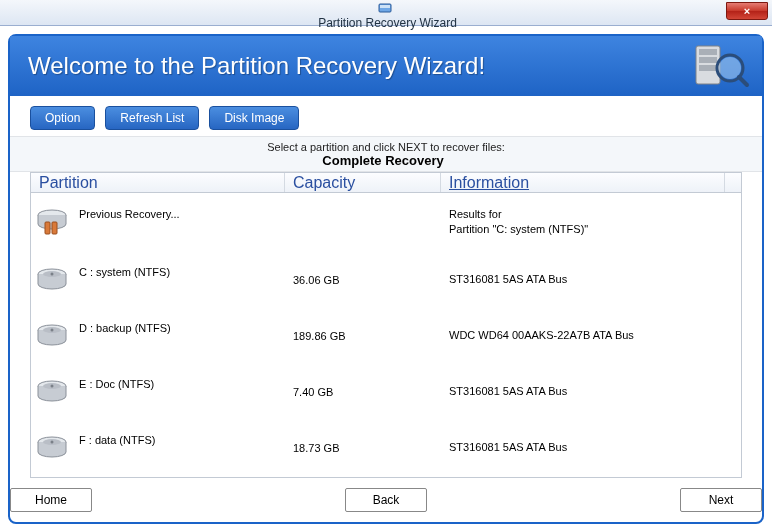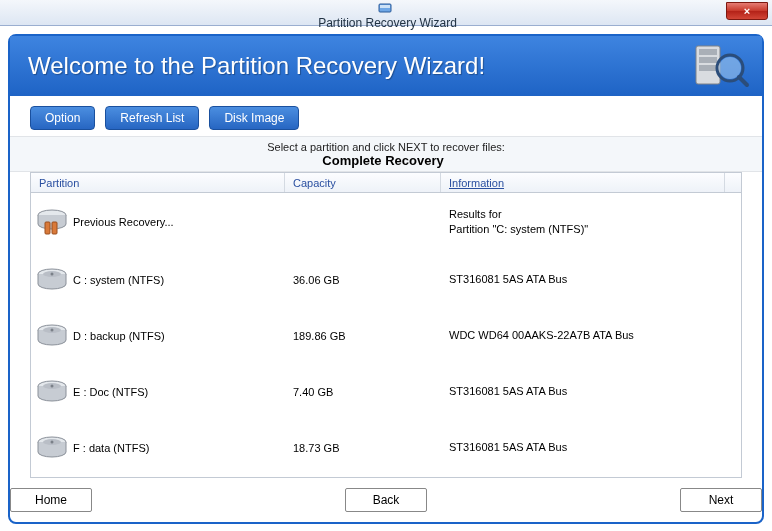--- a/index.html
+++ b/index.html
@@ -112,21 +112,21 @@
     display: flex;
     flex-direction: column;
     overflow: hidden;
   }
   .col-headers {
     display: flex;
     background: linear-gradient(#fcfdff, #eef2f8);
     border-bottom: 1px solid #c3cad4;
     height: 20px;
     align-items: center;
-    font-size: 11px;
+    font-size: 16px;
     color: #2a4fa0;
   }
   .col-headers > div {
     padding: 0 8px;
     border-right: 1px solid #d4dae2;
     height: 100%;
     display: flex;
     align-items: center;
   }
   .col-partition { width: 254px; }
@@ -144,21 +144,21 @@
   .list-body::-webkit-scrollbar-button {
     height:16px; background:#e6e9ee; border:1px solid #c2c8d0;
   }
   .row {
     display: flex;
     align-items: center;
     padding: 14px 0;
     font-size: 11px;
     color: #000;
   }
-  .row .cell-part { width: 254px; display:flex; align-items:center; padding-left:4px; gap:4px;}
+  .row .cell-part { width: 254px; display:flex; padding-left:4px; gap:10px;}
   .row .cell-cap { width: 156px; padding-left:8px;}
   .row .cell-info { flex:1; padding-left:8px; line-height:1.4;}
   .drive-icon, .prev-icon {
     width: 34px; height: 28px; flex-shrink:0;
   }
   .bottom-bar {
     height: 44px;
     display: flex;
     align-items: center;
     justify-content: space-between;

